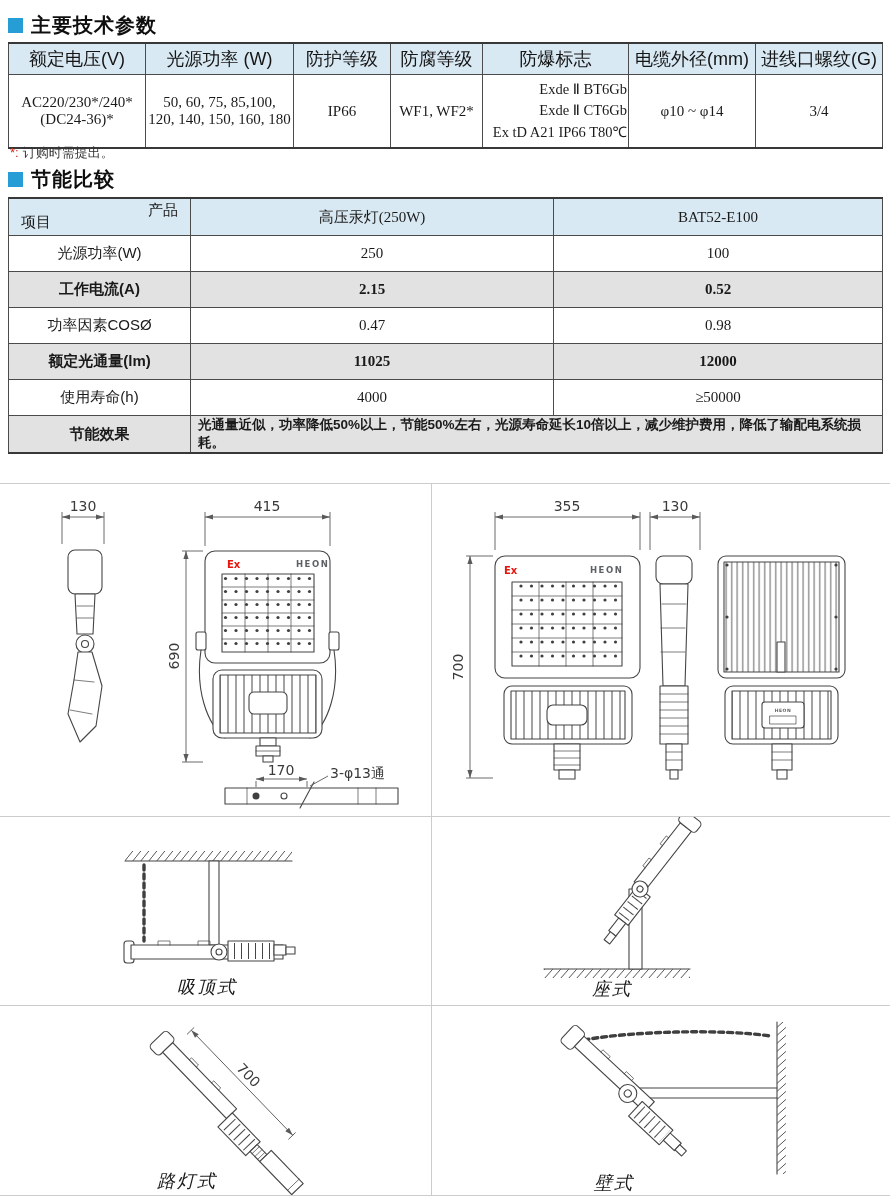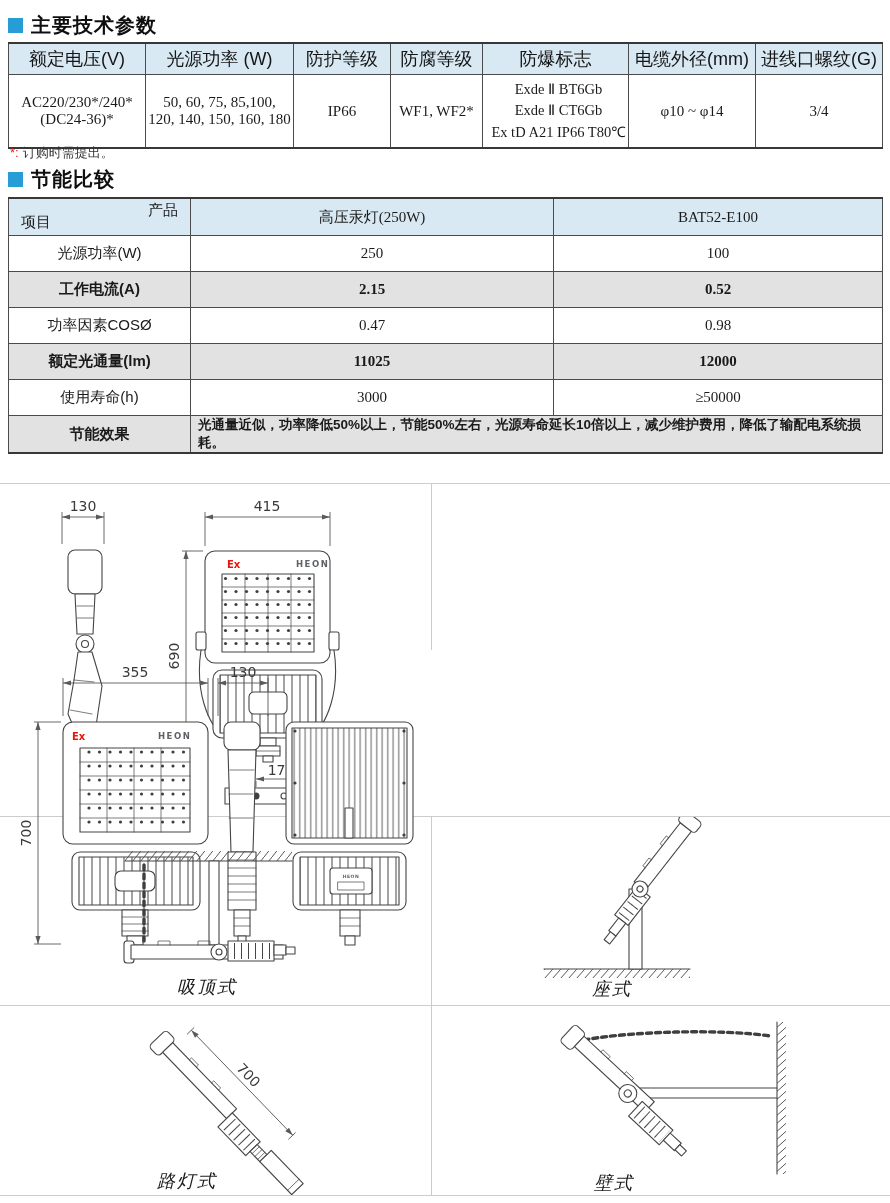--- a/index.html
+++ b/index.html
@@ -10,21 +10,21 @@
   .sec .sq{width:15px;height:15px;background:#279dd5;flex:0 0 auto;}
   .sec .t{font-size:20px;font-weight:bold;color:#0e0e0e;letter-spacing:1px;}
   
   table{border-collapse:collapse;table-layout:fixed;}
   .spec,.cmp{position:absolute;left:8px;width:874px;
              border-top:2px solid #383838;border-bottom:2px solid #383838;}
   .spec th,.spec td,.cmp th,.cmp td{border:1px solid #4b4b4b;text-align:center;vertical-align:middle;}
   .spec{top:42px;}
   .spec th{height:28px;background:#d9e9f3;font-weight:normal;font-size:18px;color:#151515;}
   .spec td{height:70px;font-family:"Liberation Serif",serif;font-size:15px;}
-  .spec td.left{text-align:center;padding-left:7px;line-height:1.45;font-size:14.5px;}
+  .spec td.left{text-align:right;padding-left:7px;line-height:1.45;font-size:14.5px;}
   .note{position:absolute;left:10px;top:144px;font-size:13px;color:#333;}
   .note .star{color:#d42a1e;margin-right:4px;}
   .cmp{top:197px;}
   .cmp th{height:34px;background:#d9e9f3;font-weight:normal;font-size:15px;}
   .cmp th.prod{font-family:"Liberation Serif",serif;}
   .cmp td{height:33px;font-family:"Liberation Serif",serif;font-size:15px;}
   .cmp td.lbl{font-family:"Liberation Sans",sans-serif;font-size:15px;}
   .cmp tr.g td{background:#e2e2e2;font-weight:bold;}
   .diag{position:relative;background:#d9e9f3;
         background-image:linear-gradient(to bottom right,transparent calc(50% - 0.8px),#4b4b4b calc(50% - 0.8px),#4b4b4b calc(50% + 0.8px),transparent calc(50% + 0.8px));}
@@ -32,21 +32,21 @@
   .diag .bl{position:absolute;bottom:3px;left:12px;font-size:15px;}
   .cmp td.effect{text-align:left;padding:0 7px;font-family:"Liberation Sans",sans-serif;font-size:13.5px;}
   
   .dgrid{position:absolute;left:0;top:483px;width:890px;
          border-top:1px solid #cccccc;border-bottom:1px solid #cccccc;}
   .drow{display:flex;}
   .drow.sep{border-bottom:1px solid #cccccc;}
   .dcell{position:relative;box-sizing:border-box;}
   .dcell.l{width:432px;border-right:1px solid #cccccc;}
   .dcell.r{width:458px;}
-  .r1{height:332px;flex-direction:column;} .r2{height:188px;} .r3{height:189px;}
+  .r1{height:332px;} .r2{height:188px;} .r3{height:189px;}
   .dcell svg{position:absolute;left:0;top:0;}
   .mlabel{position:absolute;transform:translateX(-50%);font-size:18px;color:#1c1c1c;letter-spacing:2px;white-space:nowrap;font-style:italic;}
   
   .s{fill:none;stroke:#454545;stroke-width:1.1;stroke-linejoin:round;stroke-linecap:round;}
   .sw{fill:#ffffff;stroke:#454545;stroke-width:1.1;stroke-linejoin:round;}
   .thin{stroke-width:0.7;}
   .dm{fill:none;stroke:#5a5a5a;stroke-width:0.9;}
   .ah{fill:#5a5a5a;stroke:none;}
   .dt{font-family:"DejaVu Sans",sans-serif;font-size:14px;fill:#3a3a3a;}
   .ex{font-family:"DejaVu Sans",sans-serif;font-size:10px;font-weight:bold;fill:#e8150d;}
@@ -145,21 +145,21 @@
       <td>0.47</td>
       <td>0.98</td>
     </tr>
     <tr class="g">
       <td class="lbl">额定光通量(lm)</td>
       <td>11025</td>
       <td>12000</td>
     </tr>
     <tr>
       <td class="lbl">使用寿命(h)</td>
-      <td>3000</td>
+      <td>4000</td>
       <td>≥50000</td>
     </tr>
     <tr class="g">
       <td class="lbl">节能效果</td>
       <td class="effect" colspan="2">光通量近似，功率降低50%以上，节能50%左右，光源寿命延长10倍以上，减少维护费用，降低了输配电系统损耗。</td>
     </tr>
   </tbody>
     </table>
 
 

